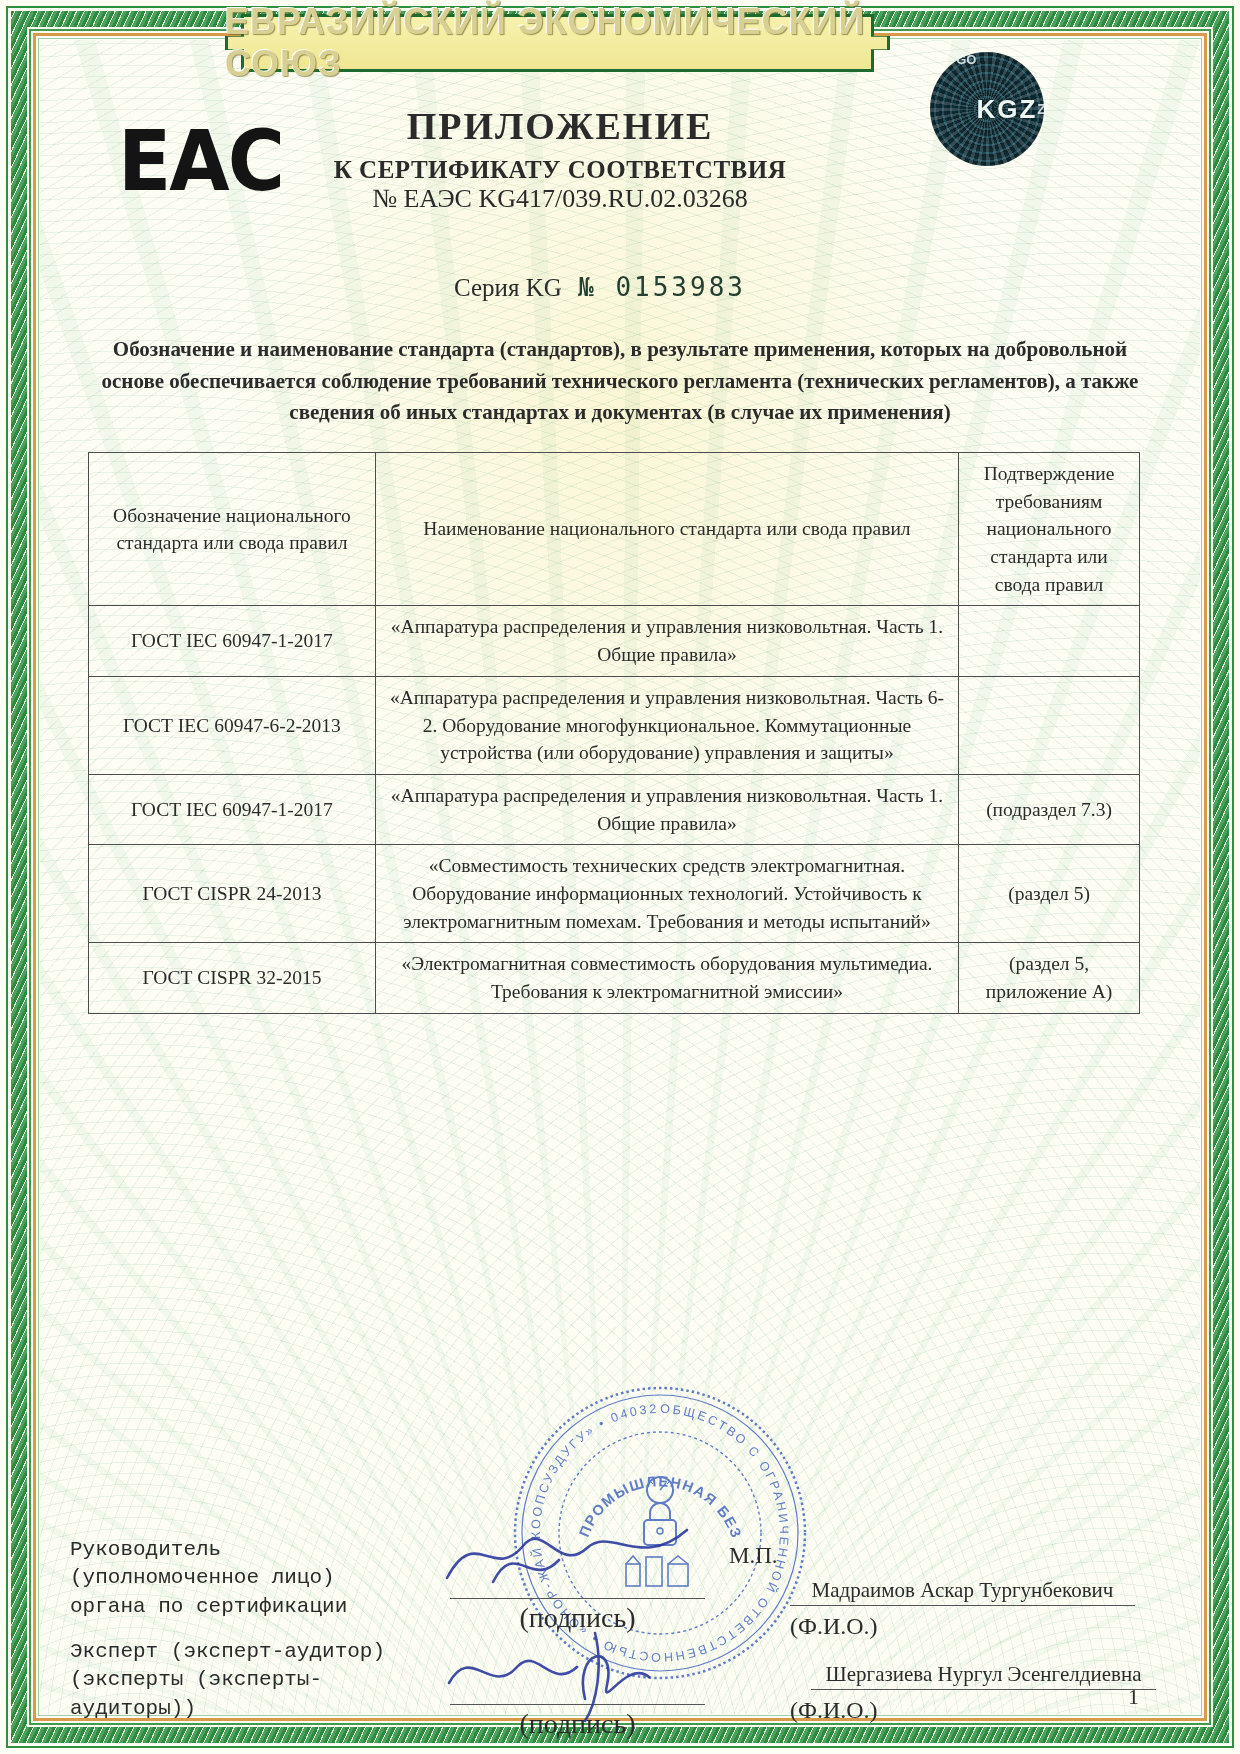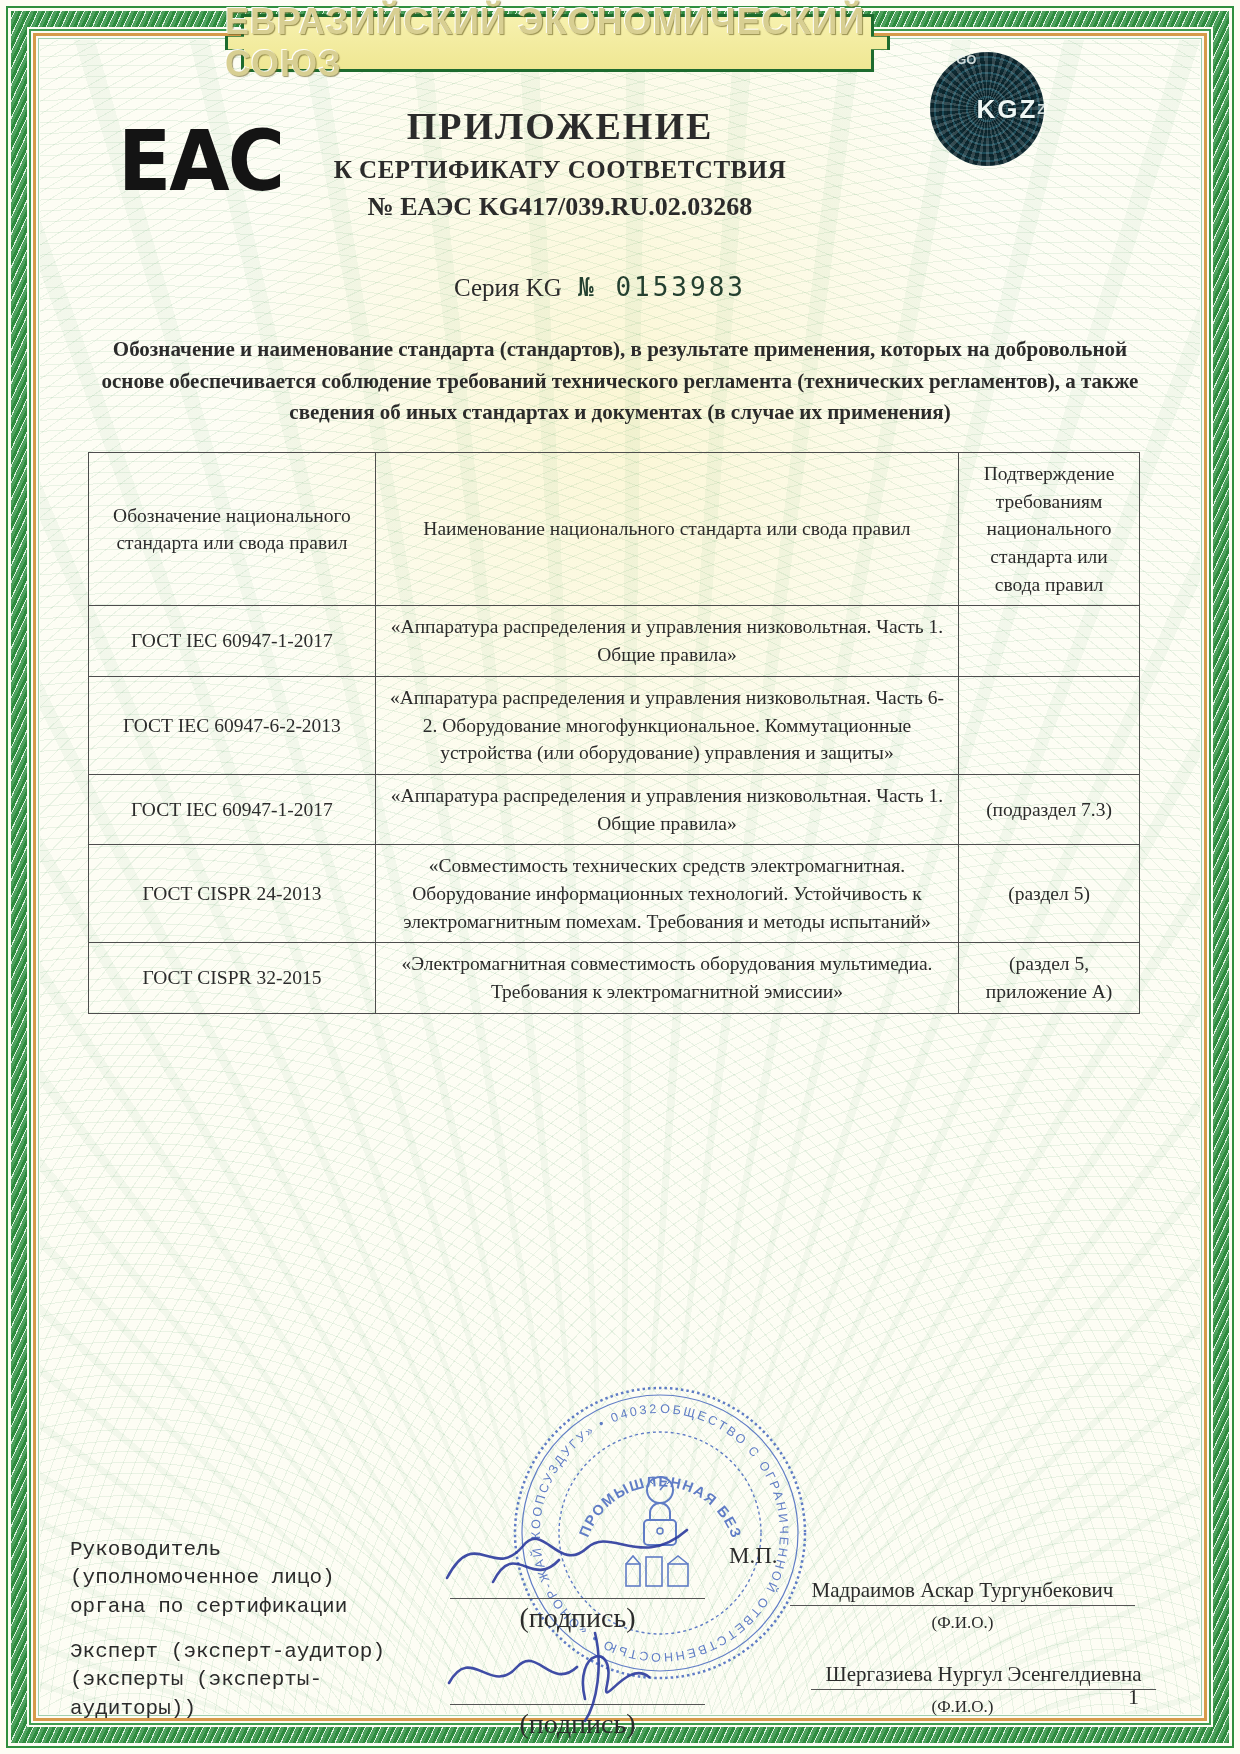--- a/index.html
+++ b/index.html
@@ -42,36 +42,36 @@
       repeating-radial-gradient(circle at 50% 50%, #0e2b33 0 3px, #1d4b58 3px 5px, #0c242b 5px 8px);
     display:flex;align-items:center;justify-content:center;flex-direction:row;
     font-family:"Liberation Sans", sans-serif;color:#eef6f4;}
   .kgz .t{font-size:13px;font-weight:bold;opacity:.85;align-self:flex-start;margin-left:28px;}
   .kgz .m{font-size:26px;font-weight:bold;letter-spacing:2px;text-shadow:0 0 3px #06161b;text-align:center;}
   .kgz .b{font-size:14px;font-weight:bold;opacity:.85;}
   
   .titleblock{position:absolute;left:0;top:104px;width:1120px;text-align:center;z-index:3;}
   .t1{font-size:38px;font-weight:bold;letter-spacing:2px;}
   .t2{font-size:25px;font-weight:bold;margin-top:8px;letter-spacing:.5px;}
-  .t3{font-size:26px;font-weight:bold;margin-top:8px;}
+  .t3{font-size:26px;font-weight:normal;margin-top:0;}
   .series{position:absolute;left:0;top:272px;width:1200px;text-align:center;font-size:25px;z-index:3;}
   .series .num{font-family:"DejaVu Sans Mono", monospace;font-size:26px;letter-spacing:3px;color:#244030;margin-left:10px;}
   .intro{position:absolute;left:80px;top:334px;width:1080px;text-align:center;font-size:21px;line-height:1.5;z-index:3;font-weight:bold;}
   
   .stdtable{position:absolute;left:88px;top:452px;width:1052px;border-collapse:collapse;z-index:3;
     font-size:19.5px;line-height:1.42;}
   .stdtable th,.stdtable td{border:1px solid #4d4d4d;text-align:center;vertical-align:middle;padding:7px 10px;}
   .stdtable th{font-weight:normal;}
   .c1{width:268px;} .c2{width:545px;} .c3{width:169px;}
   
   .lab{position:absolute;font-size:21px;line-height:1.35;z-index:3;font-family:Liberation Mono, monospace;}
   .sline{position:absolute;width:255px;border-bottom:1.5px solid #555;z-index:3;}
   .scap{position:absolute;width:255px;text-align:center;font-size:28px;z-index:3;}
   .fio{position:absolute;width:345px;text-align:center;font-size:21px;border-bottom:1.5px solid #555;padding-bottom:2px;z-index:4;}
-  .fiocap{position:absolute;width:345px;text-align:center;font-size:17px;z-index:3;}
+  .fiocap{position:absolute;width:345px;font-size:24px;z-index:3;}
   .mp{position:absolute;left:729px;top:1543px;font-size:23px;z-index:5;}
   .pagenum{position:absolute;left:1128px;top:1684px;font-size:22px;z-index:3;}
   .stampsvg{position:absolute;left:505px;top:1378px;z-index:3;opacity:.88;}
   .sig{position:absolute;z-index:4;}
 </style>
 </head>
 <body>
 
 <div class="page">
 

